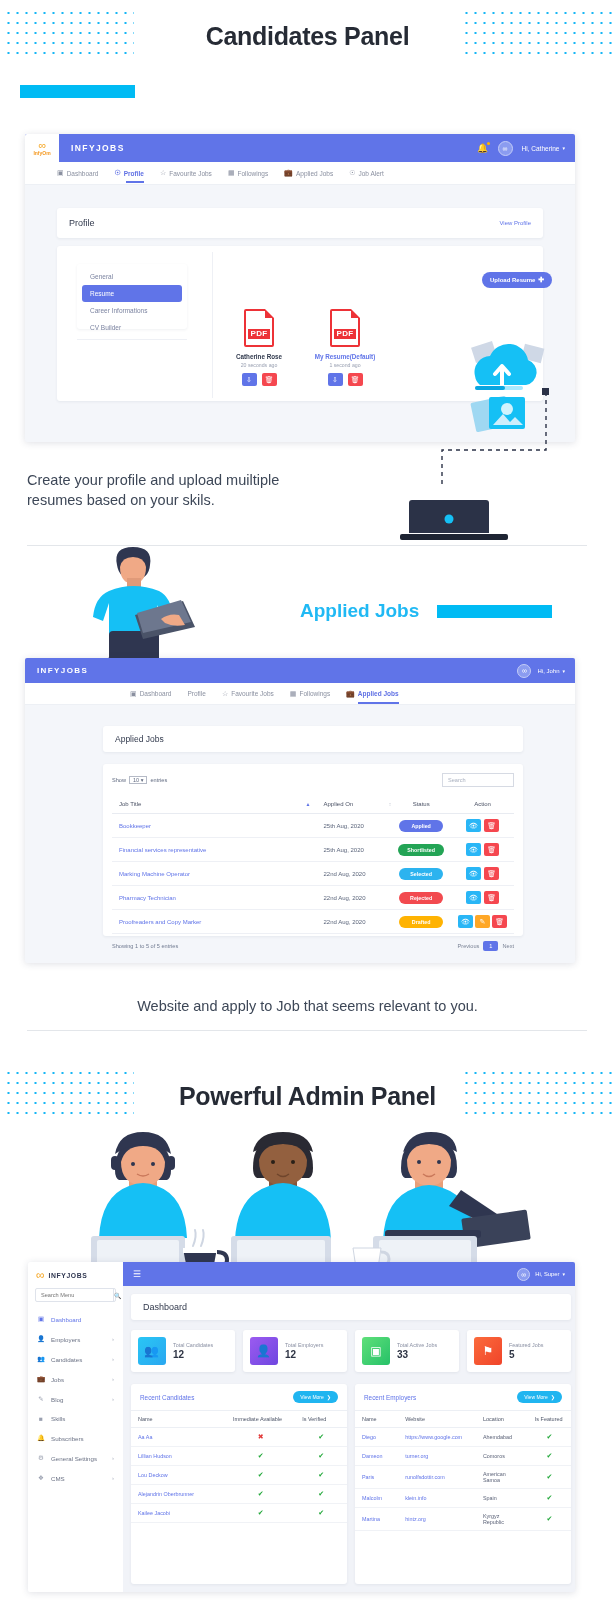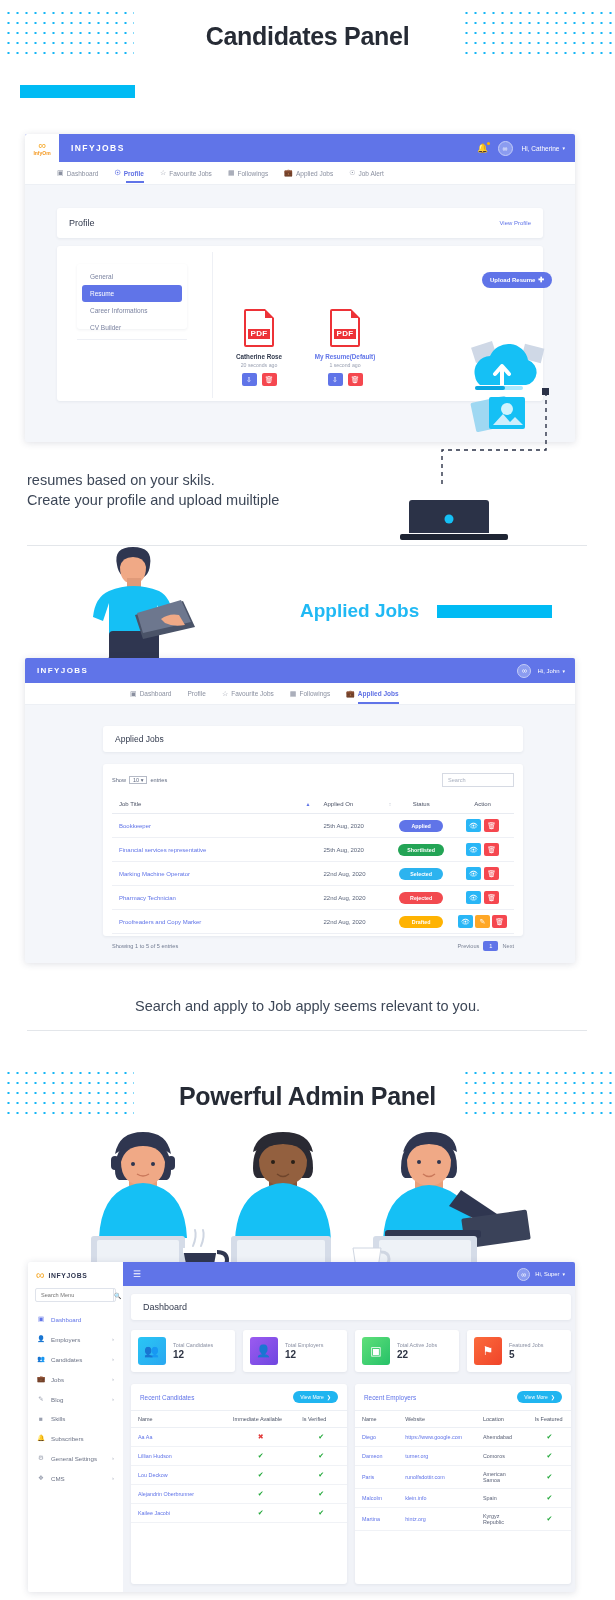--- a/index.html
+++ b/index.html
@@ -279,22 +279,22 @@
     <path d="M116 12 L116 70 L12 70 L12 108" stroke="#2b3247" stroke-width="1.4" stroke-dasharray="4 4" fill="none"></path>
     <rect x="112" y="8" width="7" height="7" fill="#2b3247"></rect>
   </svg>
   <svg class="ill" style="left:400px;top:498px;" width="110" height="50" viewBox="0 0 110 50">
     <path d="M12 2 h74 a3 3 0 0 1 3 3 v30 h-80 v-30 a3 3 0 0 1 3 -3z" fill="#2b3247"></path>
     <circle cx="49" cy="21" r="4.5" fill="#15c0f5"></circle>
     <rect x="0" y="36" width="108" height="6" rx="2" fill="#1e2433"></rect>
   </svg>
 
   <div class="caption" style="left:27px;top:470px;width:380px;">
+    <div>Create your profile and upload muiltiple</div>
     <div>resumes based on your skils.</div>
-    <div>Create your profile and upload muiltiple</div>
   </div>
 
   <div class="hr" style="left:27px;top:545px;width:560px;"></div>
 
   <svg class="ill" style="left:75px;top:545px;" width="135" height="175" viewBox="0 0 135 175">
     <path d="M42 20 q-4 -18 16 -18 q20 0 17 18 q-1 14 -16 15 q-15 -1 -17 -15z" fill="#2f3650"></path>
     <path d="M45 22 q0 16 13 17 q13 -1 13 -17 q-2 -10 -13 -10 q-11 0 -13 10z" fill="#f0a986"></path>
     <rect x="52" y="33" width="14" height="12" fill="#e09a79"></rect>
     <path d="M34 46 q24 -10 50 0 q12 6 14 26 l-10 4 l-6 -16 l0 32 h-48 l0 -34 l-6 18 l-10 -4 q2 -20 16 -26z" fill="#15c0f5"></path>
     <rect x="34" y="86" width="50" height="36" rx="4" fill="#2f3650"></rect>
@@ -437,21 +437,21 @@
         <div style="font-size:5.6px;color:#707a90;">Showing 1 to 5 of 5 entries</div>
         <div class="pager">
           <span>Previous</span>
           <span class="pg-num">1</span>
           <span>Next</span>
         </div>
       </div>
     </div>
   </div>
 
-  <div class="caption center" style="top:996px;">Search and apply to Job apply seems relevant to you.</div>
+  <div class="caption center" style="top:996px;">Website and apply to Job that seems relevant to you.</div>
   <div class="hr" style="left:27px;top:1030px;width:560px;"></div>
 
   <div class="dots" style="left:4px;top:1068px;width:130px;height:54px;"></div>
   <div class="dots" style="left:462px;top:1068px;width:150px;height:54px;"></div>
   <div class="big-title" style="top:1082px;">Powerful Admin Panel</div>
 
   <svg class="ill" style="left:85px;top:1128px;" width="460" height="150" viewBox="0 0 460 150">
 
     <g>
       <path d="M30 42 q0 -30 28 -30 q28 0 28 30 q0 8 -4 10 l-48 0 q-4 -2 -4 -10z" fill="#2f3650"></path>
@@ -594,21 +594,21 @@
         <div class="stat-sq" style="background:linear-gradient(135deg,#9b5bf0,#6f46e0);">👤</div>
         <div>
             <div class="stat-lbl">Total Employers</div>
             <div class="stat-val">12</div>
           </div>
       </div>
       <div class="stat-card">
         <div class="stat-sq" style="background:linear-gradient(135deg,#5fe07a,#26c168);">▣</div>
         <div>
             <div class="stat-lbl">Total Active Jobs</div>
-            <div class="stat-val">22</div>
+            <div class="stat-val">33</div>
           </div>
       </div>
       <div class="stat-card">
         <div class="stat-sq" style="background:linear-gradient(135deg,#fb6b3c,#f0442a);">⚑</div>
         <div>
             <div class="stat-lbl">Featured Jobs</div>
             <div class="stat-val">5</div>
           </div>
       </div>
     </div>

